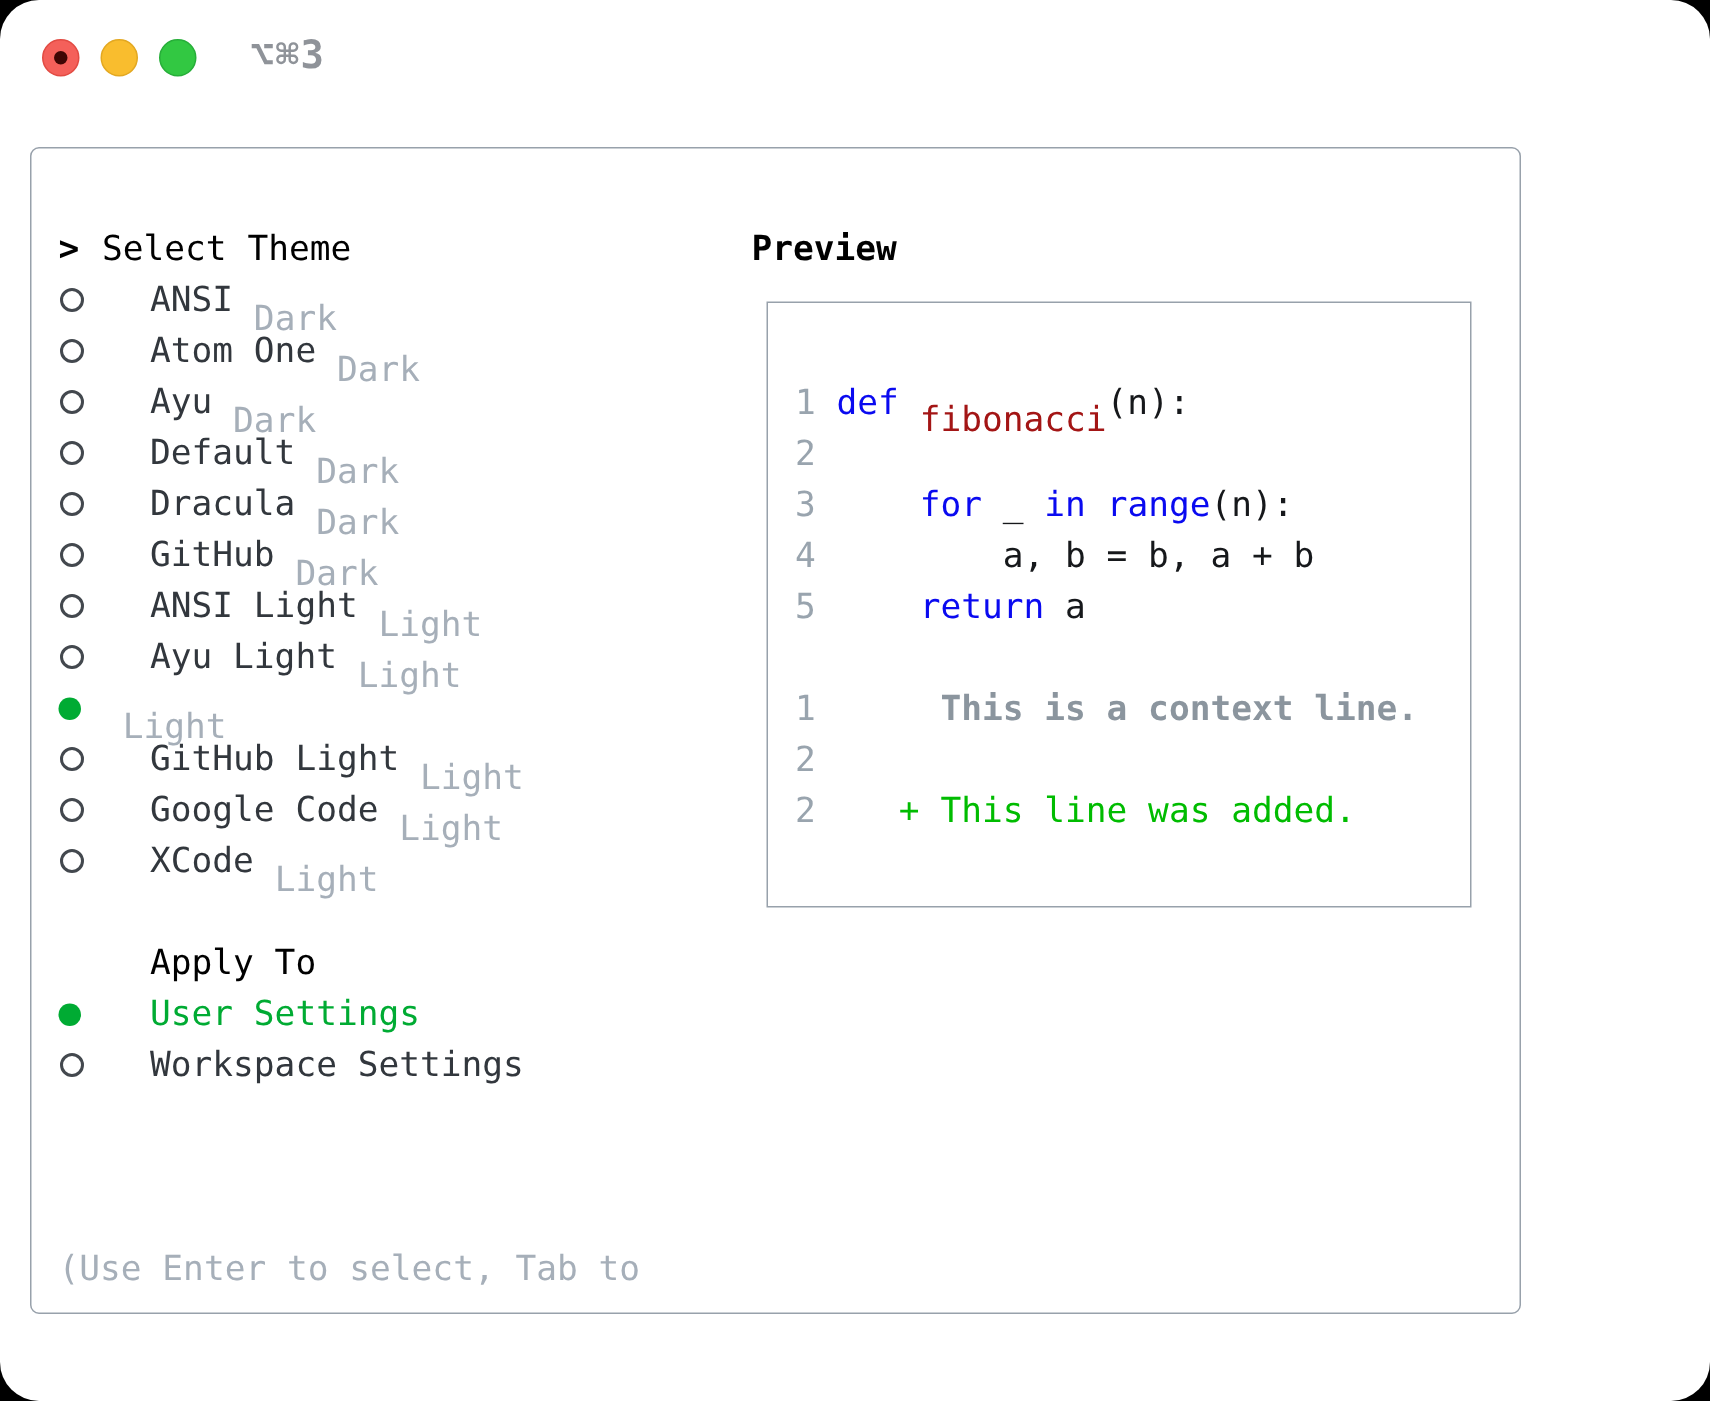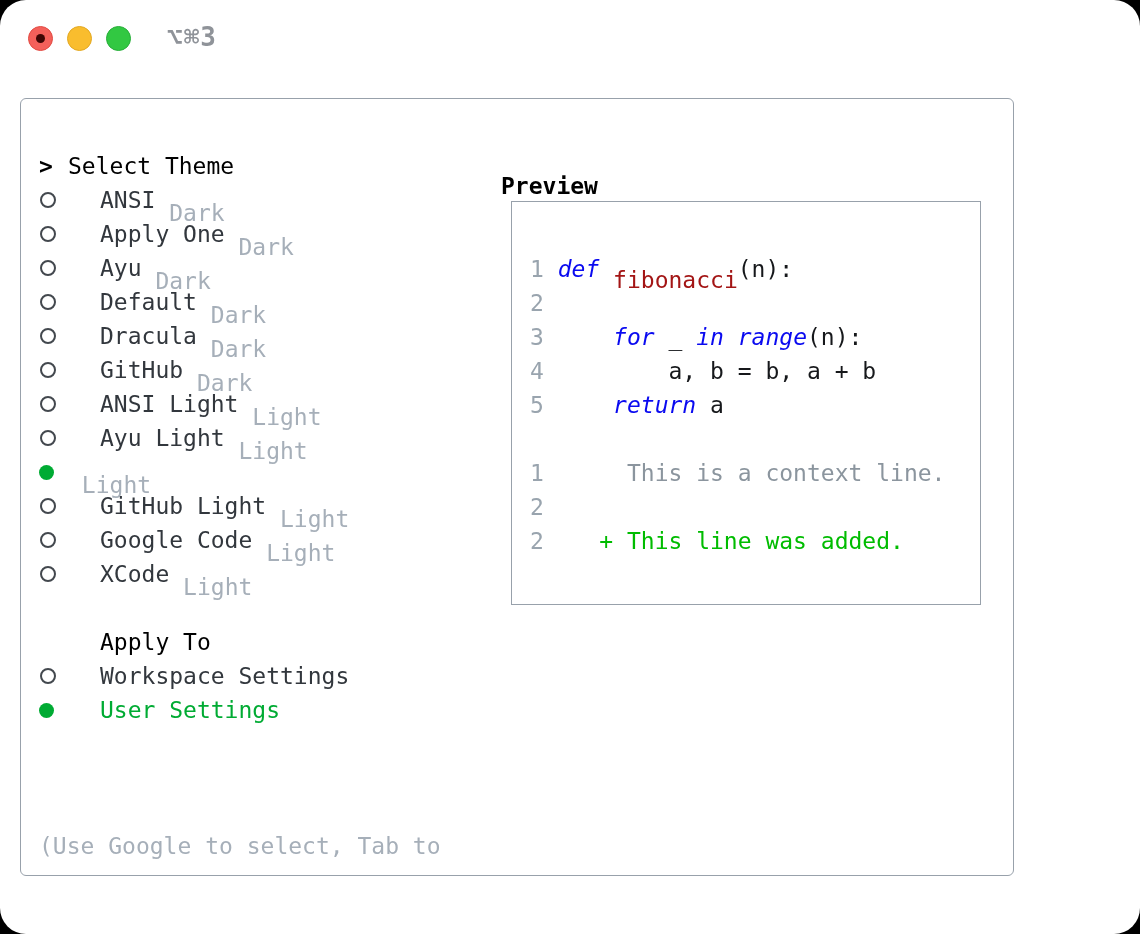--- a/index.html
+++ b/index.html
@@ -47,34 +47,34 @@
   .item-name{color:var(--text-dark);margin-left:32px;}
   .item-tag{color:var(--muted-gray);margin-top:25px;}
   .selected .item-name{color:var(--accent-green);}
   
   #theme-list{position:absolute;left:18px;top:50px;}
   #apply-block{position:absolute;left:18px;top:526px;}
   #help-block{position:absolute;left:18px;top:662px;color:var(--muted-gray);
     font-size:23px;line-height:34px;white-space:pre;}
   
   #preview-label{position:absolute;left:480px;top:50px;height:34px;display:flex;align-items:center;
-    font-size:23px;font-weight:700;color:#000;margin-top:20px;}
+    font-size:23px;font-weight:700;color:#000;}
   #preview-box{
     position:absolute;left:490px;top:102px;width:470px;height:404px;
     border:1.5px solid var(--border-gray);
     box-sizing:border-box;
     padding:50px 0 0 18px;
     overflow:hidden;
   }
   .cline{height:34px;display:flex;align-items:center;white-space:pre;font-size:23px;}
   .lnum{color:var(--line-number-gray);}
   .tok-plain{color:#16181b;}
-  .tok-keyword{color:var(--keyword-blue);font-style:italic;}
+  .tok-keyword{color:var(--keyword-blue);}
   .tok-function{color:var(--function-red);margin-top:21px;}
-  .diff-context{color:var(--context-gray);}
+  .diff-context{color:var(--context-gray);font-weight:bold;}
   .diff-deleted{color:var(--deleted-red);}
   .diff-added{color:var(--added-green);}
   .blank-line{height:34px;}
 </style>
 </head>
 <body style="--accent-green: #00ab33; --added-green: #00bc00; --deleted-red: #cb2f1e; --keyword-blue: #0a0af0; --function-red: #a31515; --context-gray: #8b959e; --muted-gray: #a6afb9; --line-number-gray: #99a4ae; --text-dark: #32373d; --border-gray: #98a1ab; --shortcut-gray: #8f9399; --traffic-red: #f4605a; --traffic-yellow: #f9bd2e; --traffic-green: #32c842;">
 
 <div id="window">
 
   <div class="titlebar">
@@ -88,45 +88,45 @@
 
   <div class="main-box">
 
     <div id="theme-list">
       <div class="row">
         <span class="marker"><span class="prompt">&gt;</span></span>
         <span class="hdr">Select Theme</span>
       </div>
 
     <div class="row"><span class="marker"><span class="ring"></span></span><span class="item-name">ANSI</span><span class="item-tag"> Dark</span></div>
-        <div class="row"><span class="marker"><span class="ring"></span></span><span class="item-name">Apply One</span><span class="item-tag"> Dark</span></div>
+        <div class="row"><span class="marker"><span class="ring"></span></span><span class="item-name">Atom One</span><span class="item-tag"> Dark</span></div>
         <div class="row"><span class="marker"><span class="ring"></span></span><span class="item-name">Ayu</span><span class="item-tag"> Dark</span></div>
         <div class="row"><span class="marker"><span class="ring"></span></span><span class="item-name">Default</span><span class="item-tag"> Dark</span></div>
         <div class="row"><span class="marker"><span class="ring"></span></span><span class="item-name">Dracula</span><span class="item-tag"> Dark</span></div>
         <div class="row"><span class="marker"><span class="ring"></span></span><span class="item-name">GitHub</span><span class="item-tag"> Dark</span></div>
         <div class="row"><span class="marker"><span class="ring"></span></span><span class="item-name">ANSI Light</span><span class="item-tag"> Light</span></div>
         <div class="row"><span class="marker"><span class="ring"></span></span><span class="item-name">Ayu Light</span><span class="item-tag"> Light</span></div>
         <div class="row selected"><span class="marker"><span class="dot-sel"></span></span><span class="item-tag"> Light</span></div>
         <div class="row"><span class="marker"><span class="ring"></span></span><span class="item-name">GitHub Light</span><span class="item-tag"> Light</span></div>
         <div class="row"><span class="marker"><span class="ring"></span></span><span class="item-name">Google Code</span><span class="item-tag"> Light</span></div>
         <div class="row"><span class="marker"><span class="ring"></span></span><span class="item-name">XCode</span><span class="item-tag"> Light</span></div>
       </div>
 
     <div id="apply-block">
       <div class="row">
         <span class="marker"></span>
         <span class="item-name" style="color:#000">Apply To</span>
       </div>
 
-    <div class="row"><span class="marker"><span class="ring"></span></span><span class="item-name">Workspace Settings</span></div>
-        <div class="row selected"><span class="marker"><span class="dot-sel"></span></span><span class="item-name">User Settings</span></div>
+    <div class="row selected"><span class="marker"><span class="dot-sel"></span></span><span class="item-name">User Settings</span></div>
+        <div class="row"><span class="marker"><span class="ring"></span></span><span class="item-name">Workspace Settings</span></div>
       </div>
 
     <div id="help-block">
-      <div>(Use Google to select, Tab to</div>
+      <div>(Use Enter to select, Tab to</div>
       <div>change focus)</div>
     </div>
 
     <div id="preview-label">Preview</div>
 
     <div id="preview-box">
 
     <div class="cline"><span class="lnum">1 </span><span class="tok-keyword">def</span><span class="tok-plain"> </span><span class="tok-function">fibonacci</span><span class="tok-plain">(n):</span></div>
         <div class="cline"><span class="lnum">2 </span></div>
         <div class="cline"><span class="lnum">3 </span><span class="tok-plain">    </span><span class="tok-keyword">for</span><span class="tok-plain"> _ </span><span class="tok-keyword">in</span><span class="tok-plain"> </span><span class="tok-keyword">range</span><span class="tok-plain">(n):</span></div>

